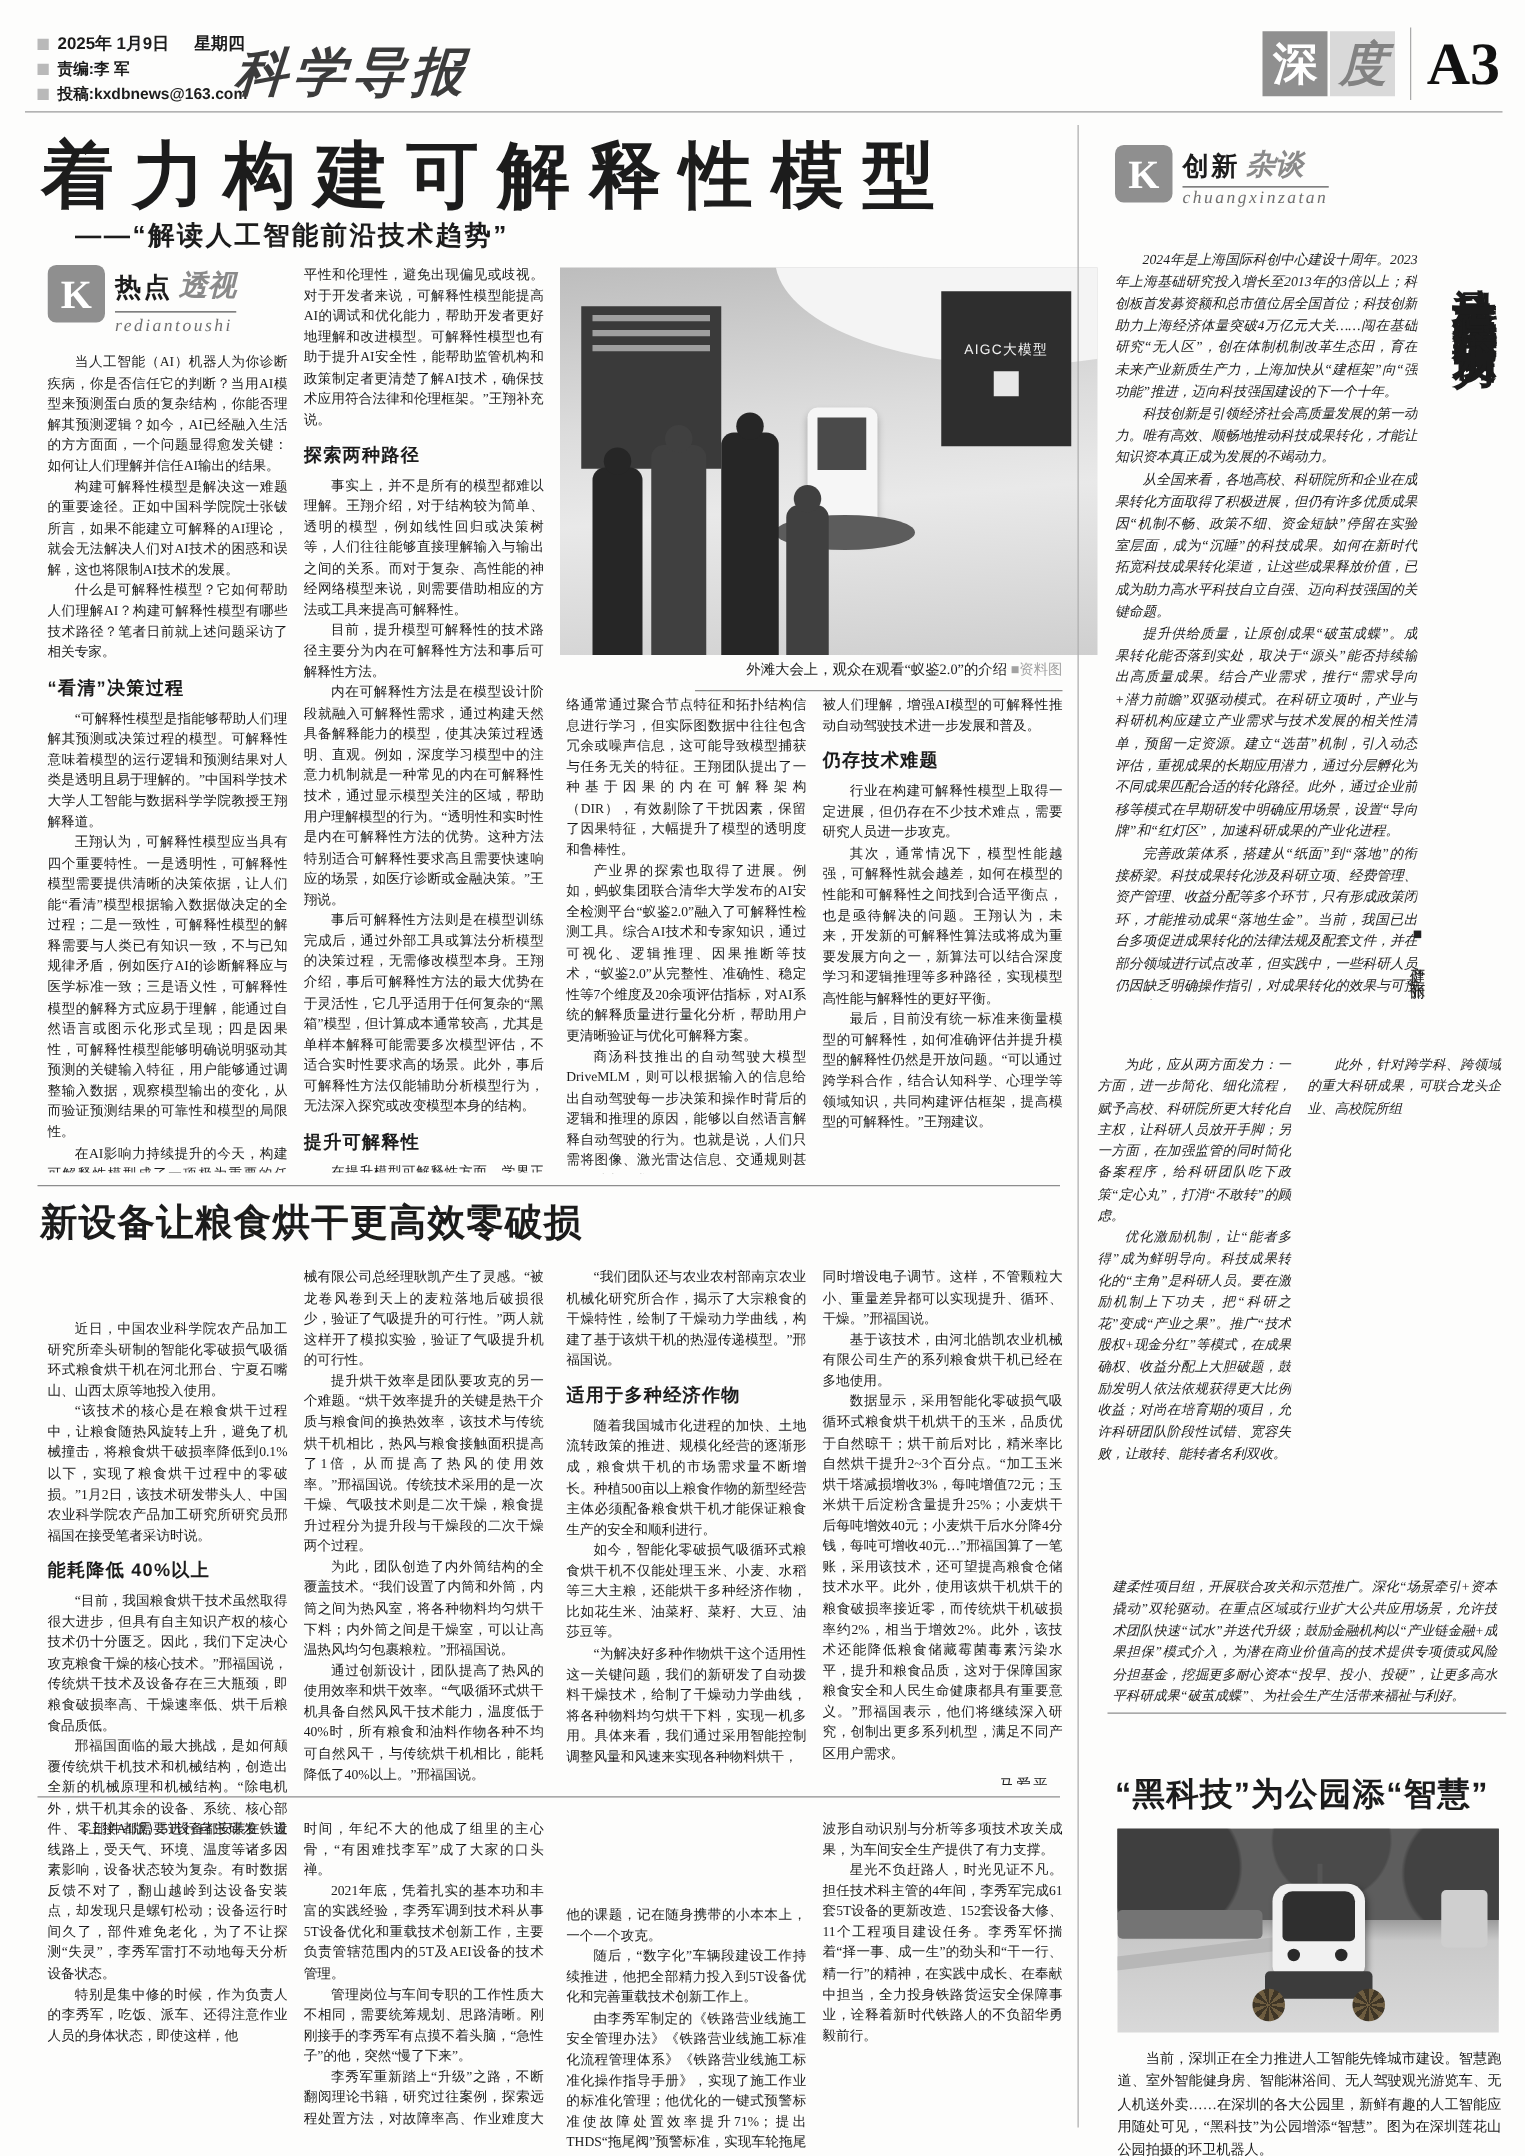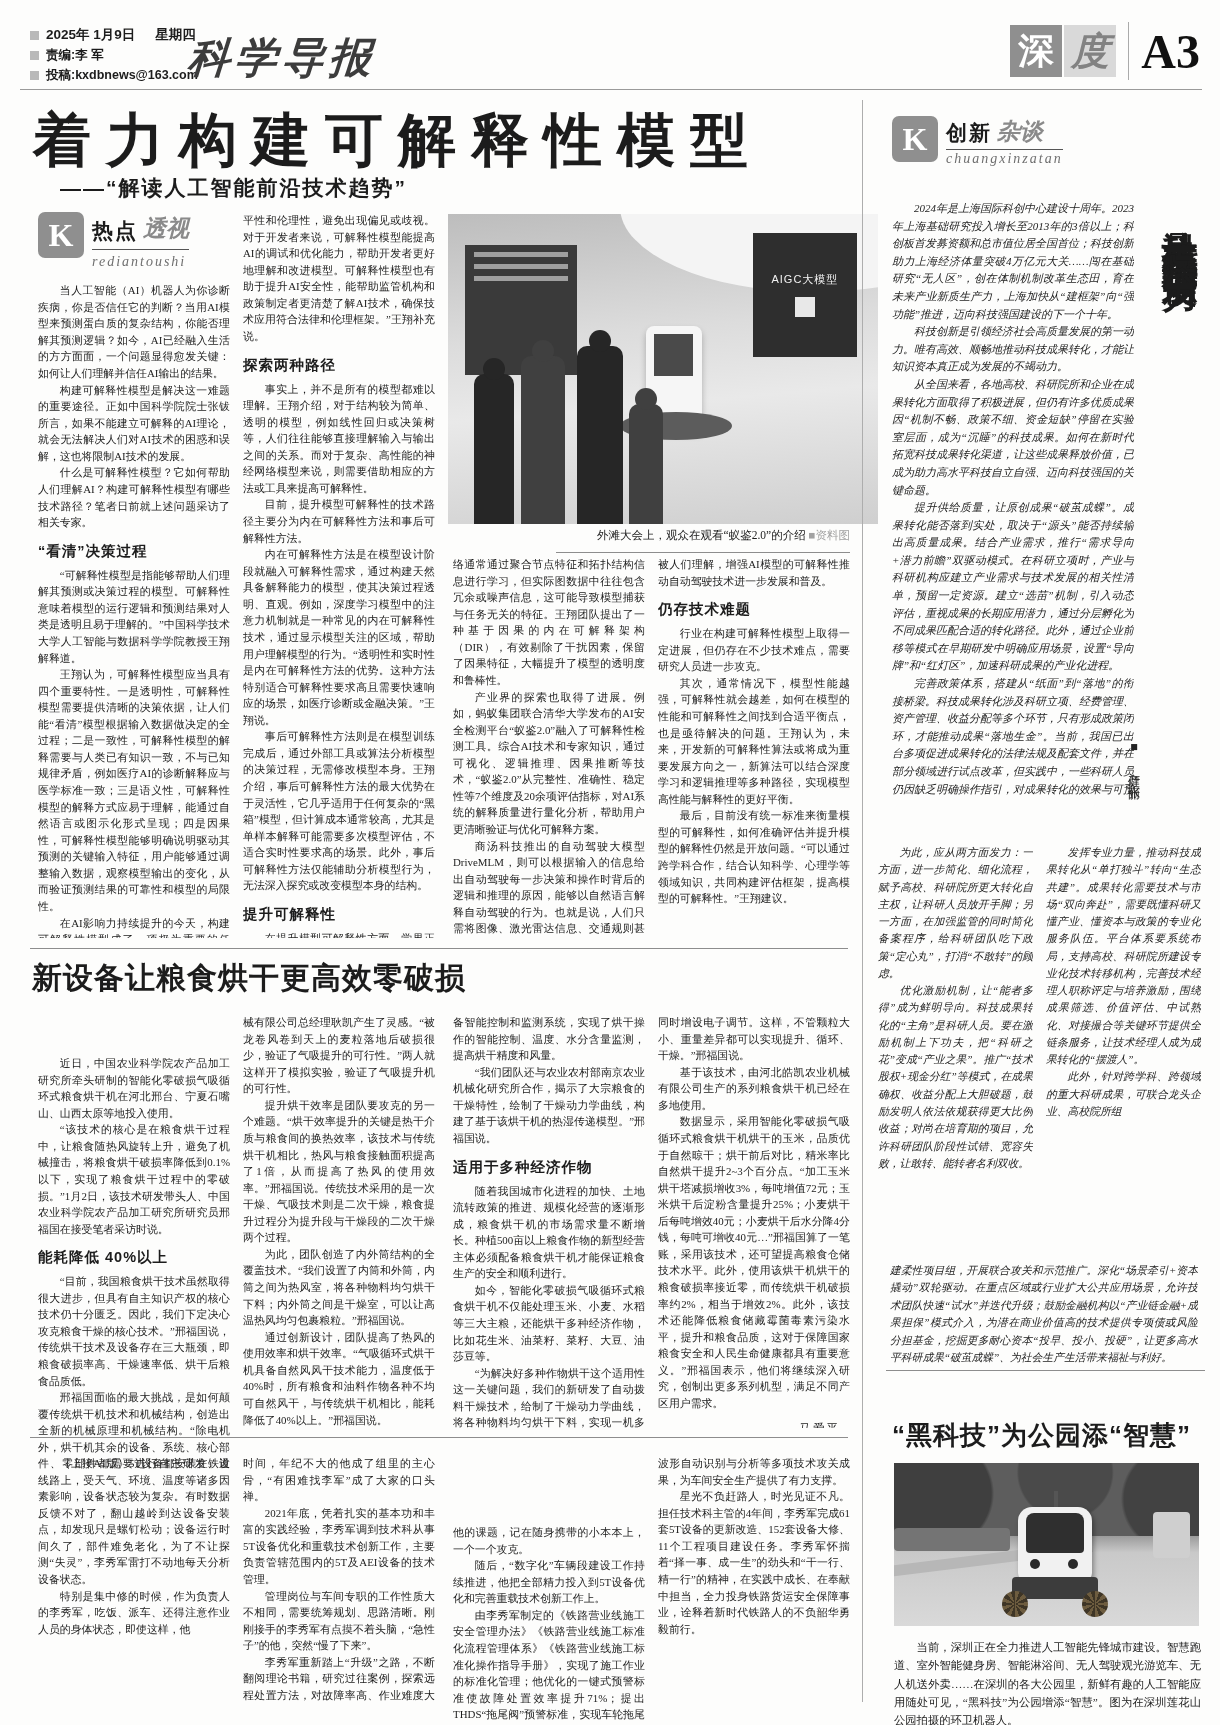--- a/index.html
+++ b/index.html
@@ -249,21 +249,20 @@
       <div class="para">“目前，我国粮食烘干技术虽然取得很大进步，但具有自主知识产权的核心技术仍十分匮乏。因此，我们下定决心攻克粮食干燥的核心技术。”邢福国说，传统烘干技术及设备存在三大瓶颈，即粮食破损率高、干燥速率低、烘干后粮食品质低。</div>
       <div class="para">邢福国面临的最大挑战，是如何颠覆传统烘干机技术和机械结构，创造出全新的机械原理和机械结构。“除电机外，烘干机其余的设备、系统、核心部件、零部件都需要进行自主研发、设计、制模、试制、实验、制造。”邢福国说。</div>
     </div>
   <div class="news-col" style="left:243px; top:1014px; height:414px;">
       <div class="para cont">械有限公司总经理耿凯产生了灵感。“被龙卷风卷到天上的麦粒落地后破损很少，验证了气吸提升的可行性。”两人就这样开了模拟实验，验证了气吸提升机的可行性。</div>
       <div class="para">提升烘干效率是团队要攻克的另一个难题。“烘干效率提升的关键是热干介质与粮食间的换热效率，该技术与传统烘干机相比，热风与粮食接触面积提高了1倍，从而提高了热风的使用效率。”邢福国说。传统技术采用的是一次干燥、气吸技术则是二次干燥，粮食提升过程分为提升段与干燥段的二次干燥两个过程。</div>
       <div class="para">为此，团队创造了内外筒结构的全覆盖技术。“我们设置了内筒和外筒，内筒之间为热风室，将各种物料均匀烘干下料；内外筒之间是干燥室，可以让高温热风均匀包裹粮粒。”邢福国说。</div>
       <div class="para">通过创新设计，团队提高了热风的使用效率和烘干效率。“气吸循环式烘干机具备自然风风干技术能力，温度低于40%时，所有粮食和油料作物各种不均可自然风干，与传统烘干机相比，能耗降低了40%以上。”邢福国说。</div>
     </div>
   <div class="news-col" style="left:453px; top:1014px; height:414px;">
-      <div class="para cont">备智能控制和监测系统，实现了烘干操作的智能控制、温度、水分含量监测，提高烘干精度和风量。</div>
       <div class="para">“我们团队还与农业农村部南京农业机械化研究所合作，揭示了大宗粮食的干燥特性，绘制了干燥动力学曲线，构建了基于该烘干机的热湿传递模型。”邢福国说。</div>
       <h3 class="subhead">适用于多种经济作物</h3>
       <div class="para">随着我国城市化进程的加快、土地流转政策的推进、规模化经营的逐渐形成，粮食烘干机的市场需求量不断增长。种植500亩以上粮食作物的新型经营主体必须配备粮食烘干机才能保证粮食生产的安全和顺利进行。</div>
       <div class="para">如今，智能化零破损气吸循环式粮食烘干机不仅能处理玉米、小麦、水稻等三大主粮，还能烘干多种经济作物，比如花生米、油菜籽、菜籽、大豆、油莎豆等。</div>
       <div class="para">“为解决好多种作物烘干这个适用性这一关键问题，我们的新研发了自动拨料干燥技术，给制了干燥动力学曲线，将各种物料均匀烘干下料，实现一机多用。具体来看，我们通过采用智能控制调整风量和风速来实现各种物料烘干，</div>
     </div>
   <div class="news-col" style="left:658px; top:1014px; height:414px;">
       <div class="para cont">同时增设电子调节。这样，不管颗粒大小、重量差异都可以实现提升、循环、干燥。”邢福国说。</div>
       <div class="para">基于该技术，由河北皓凯农业机械有限公司生产的系列粮食烘干机已经在多地使用。</div>
       <div class="para">数据显示，采用智能化零破损气吸循环式粮食烘干机烘干的玉米，品质优于自然晾干；烘干前后对比，精米率比自然烘干提升2~3个百分点。“加工玉米烘干塔减损增收3%，每吨增值72元；玉米烘干后淀粉含量提升25%；小麦烘干后每吨增效40元；小麦烘干后水分降4分钱，每吨可增收40元…”邢福国算了一笔账，采用该技术，还可望提高粮食仓储技术水平。此外，使用该烘干机烘干的粮食破损率接近零，而传统烘干机破损率约2%，相当于增效2%。此外，该技术还能降低粮食储藏霉菌毒素污染水平，提升和粮食品质，这对于保障国家粮食安全和人民生命健康都具有重要意义。”邢福国表示，他们将继续深入研究，创制出更多系列机型，满足不同产区用户需求。</div>
@@ -309,21 +308,20 @@
         <div class="para">完善政策体系，搭建从“纸面”到“落地”的衔接桥梁。科技成果转化涉及科研立项、经费管理、资产管理、收益分配等多个环节，只有形成政策闭环，才能推动成果“落地生金”。当前，我国已出台多项促进成果转化的法律法规及配套文件，并在部分领域进行试点改革，但实践中，一些科研人员仍因缺乏明确操作指引，对成果转化的效果与可预见性心存顾虑。</div>
       </div>
     <div class="v-title">让科技成果不再『沉睡』该如何发力</div>
     <div class="v-byline">■ 产健 张丽</div>
     <div class="innov-cols">
       <div class="icol l">
           <div class="para">为此，应从两方面发力：一方面，进一步简化、细化流程，赋予高校、科研院所更大转化自主权，让科研人员放开手脚；另一方面，在加强监管的同时简化备案程序，给科研团队吃下政策“定心丸”，打消“不敢转”的顾虑。</div>
           <div class="para">优化激励机制，让“能者多得”成为鲜明导向。科技成果转化的“主角”是科研人员。要在激励机制上下功夫，把“科研之花”变成“产业之果”。推广“技术股权+现金分红”等模式，在成果确权、收益分配上大胆破题，鼓励发明人依法依规获得更大比例收益；对尚在培育期的项目，允许科研团队阶段性试错、宽容失败，让敢转、能转者名利双收。</div>
         </div>
       <div class="icol r">
-          <div class="para">发挥专业力量，推动科技成果转化从“单打独斗”转向“生态共建”。成果转化需要技术与市场“双向奔赴”，需要既懂科研又懂产业、懂资本与政策的专业化服务队伍。平台体系要系统布局，支持高校、科研院所建设专业化技术转移机构，完善技术经理人职称评定与培养激励，围绕成果筛选、价值评估、中试熟化、对接撮合等关键环节提供全链条服务，让技术经理人成为成果转化的“摆渡人”。</div>
           <div class="para">此外，针对跨学科、跨领域的重大科研成果，可联合龙头企业、高校院所组</div>
         </div>
     </div>
     <div class="innov-closing">
         <div class="para cont">建柔性项目组，开展联合攻关和示范推广。深化“场景牵引+资本撬动”双轮驱动。在重点区域或行业扩大公共应用场景，允许技术团队快速“试水”并迭代升级；鼓励金融机构以“产业链金融+成果担保”模式介入，为潜在商业价值高的技术提供专项债或风险分担基金，挖掘更多耐心资本“投早、投小、投硬”，让更多高水平科研成果“破茧成蝶”、为社会生产生活带来福祉与利好。</div>
       </div>
   </div>
 
   <div class="park">
     <div class="park-headline">“黑科技”为公园添“智慧”</div>

